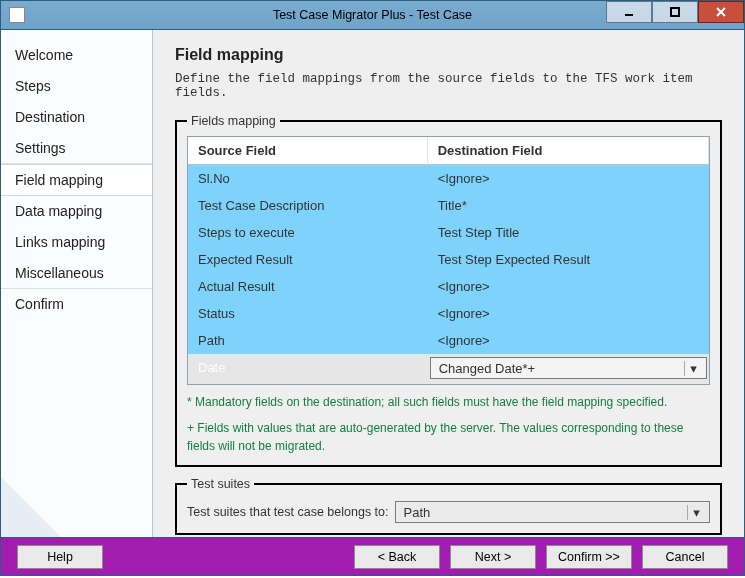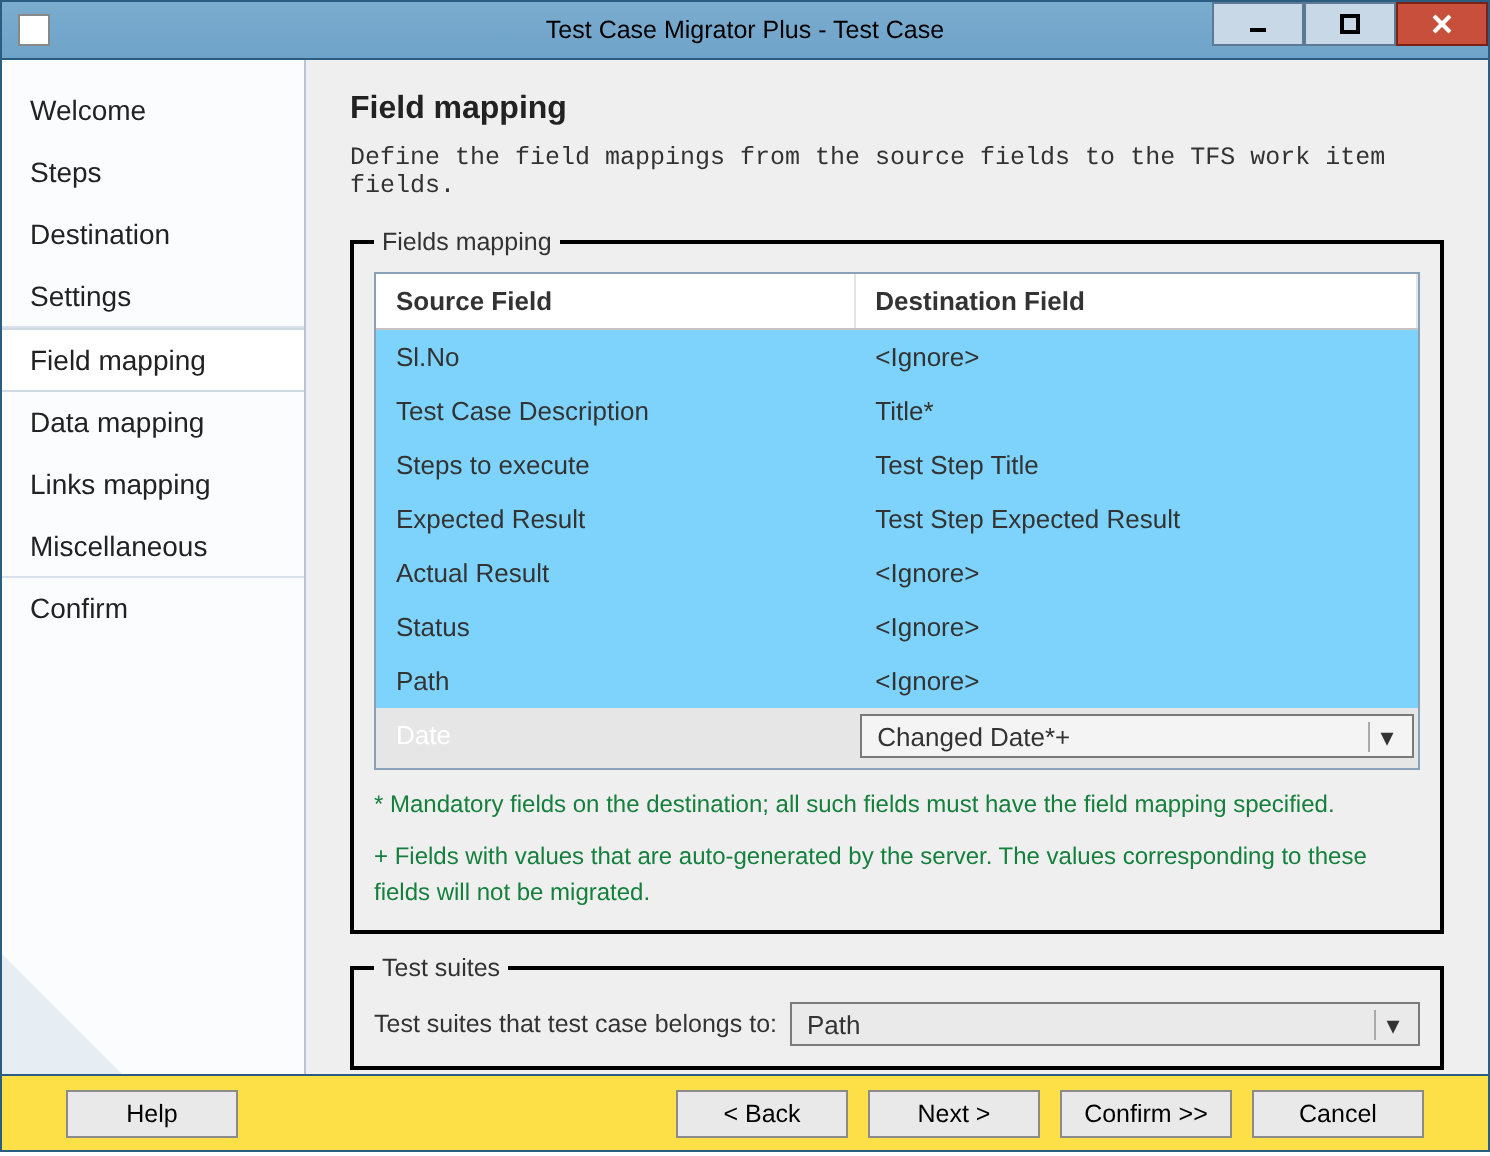--- a/index.html
+++ b/index.html
@@ -125,23 +125,23 @@
 .suite-row { display: flex; align-items: center; gap: 6px; margin-top: 2px; }
 .suite-row label { font-size: 12.5px; }
 .suite-row .dropdown { flex: 1; background: #eaeaea; }
 
 .footer {
   height: 38px;
   border: 1px solid #2b5d82;
   border-top: none;
   display: flex;
   align-items: center;
-  padding: 0 32px;
+  padding: 0 16px;
   gap: 10px;
-  background: #fde047;
+  background: #a21caf;
 }
 .footer .spacer { flex: 1; }
 .btn {
   min-width: 86px; height: 24px;
   background: #e9e9e9;
   border: 1px solid #8b8b8b;
   font-size: 12.5px;
   cursor: pointer;
   padding: 0 10px;
 }

